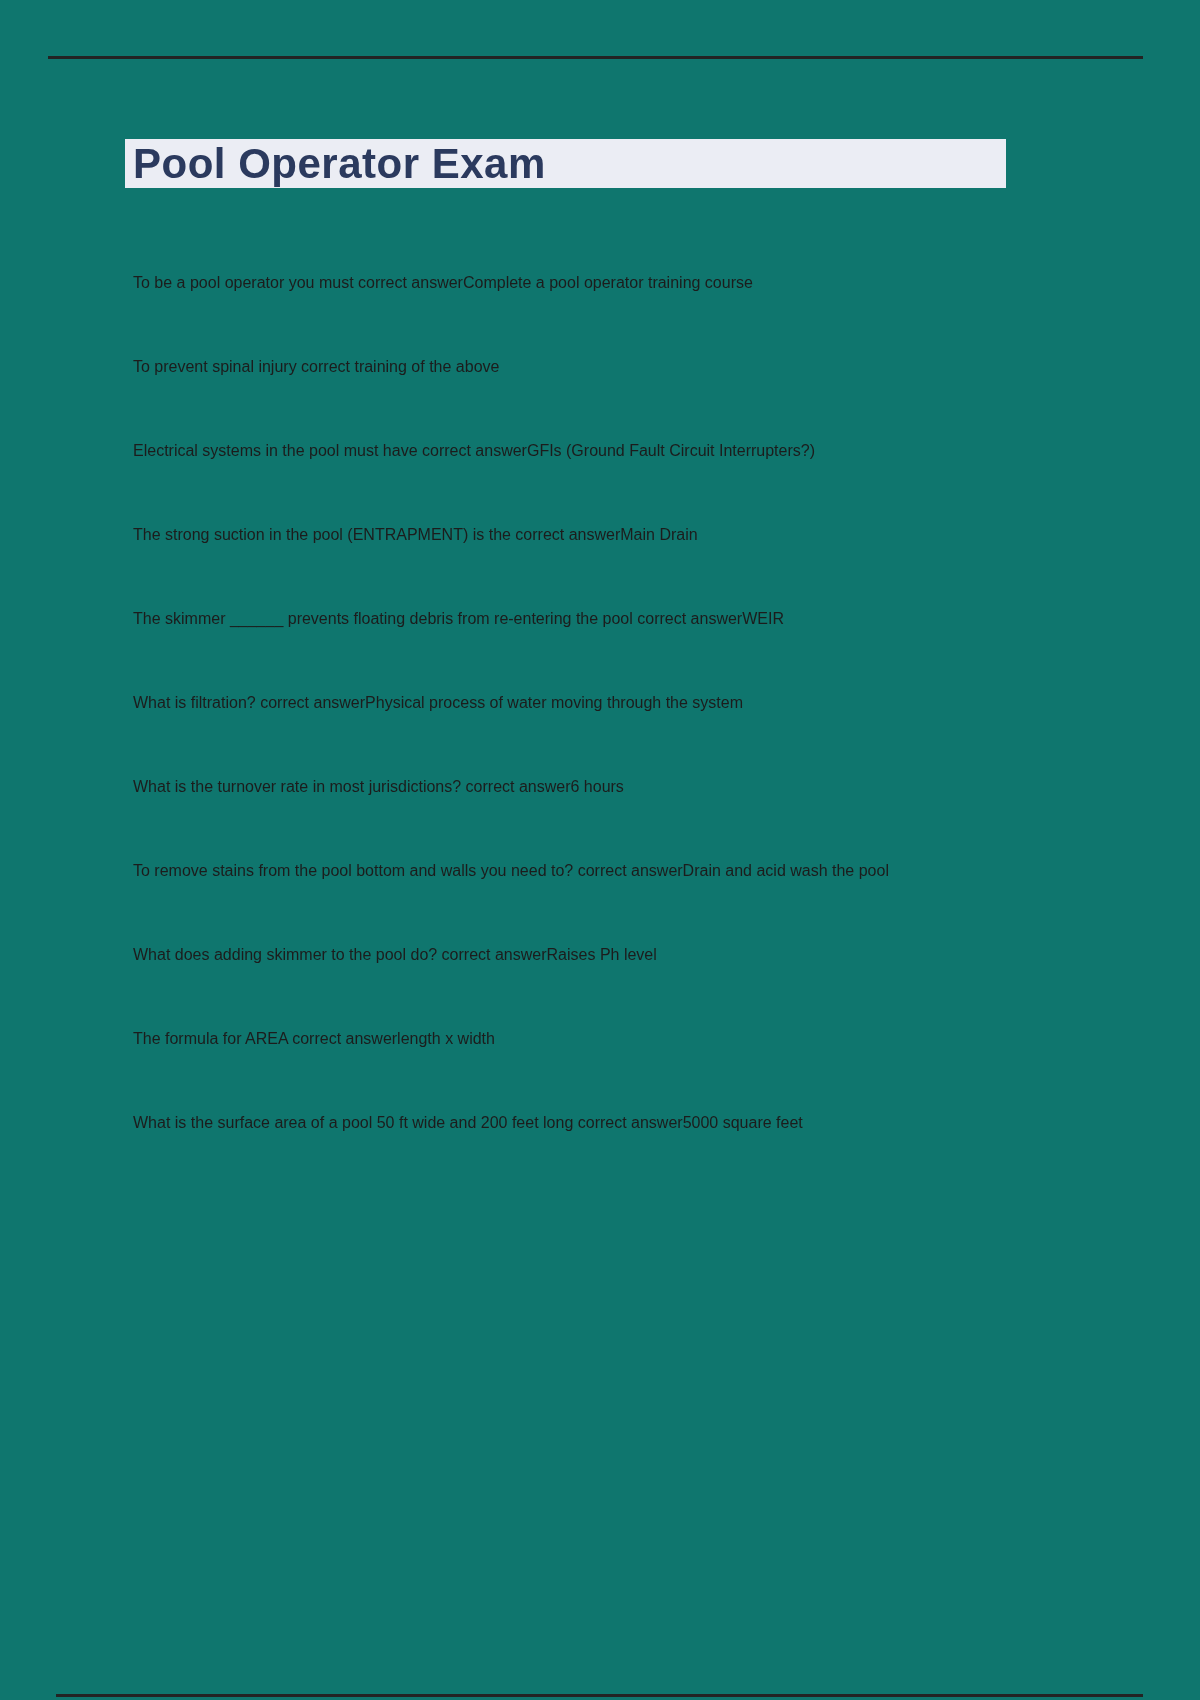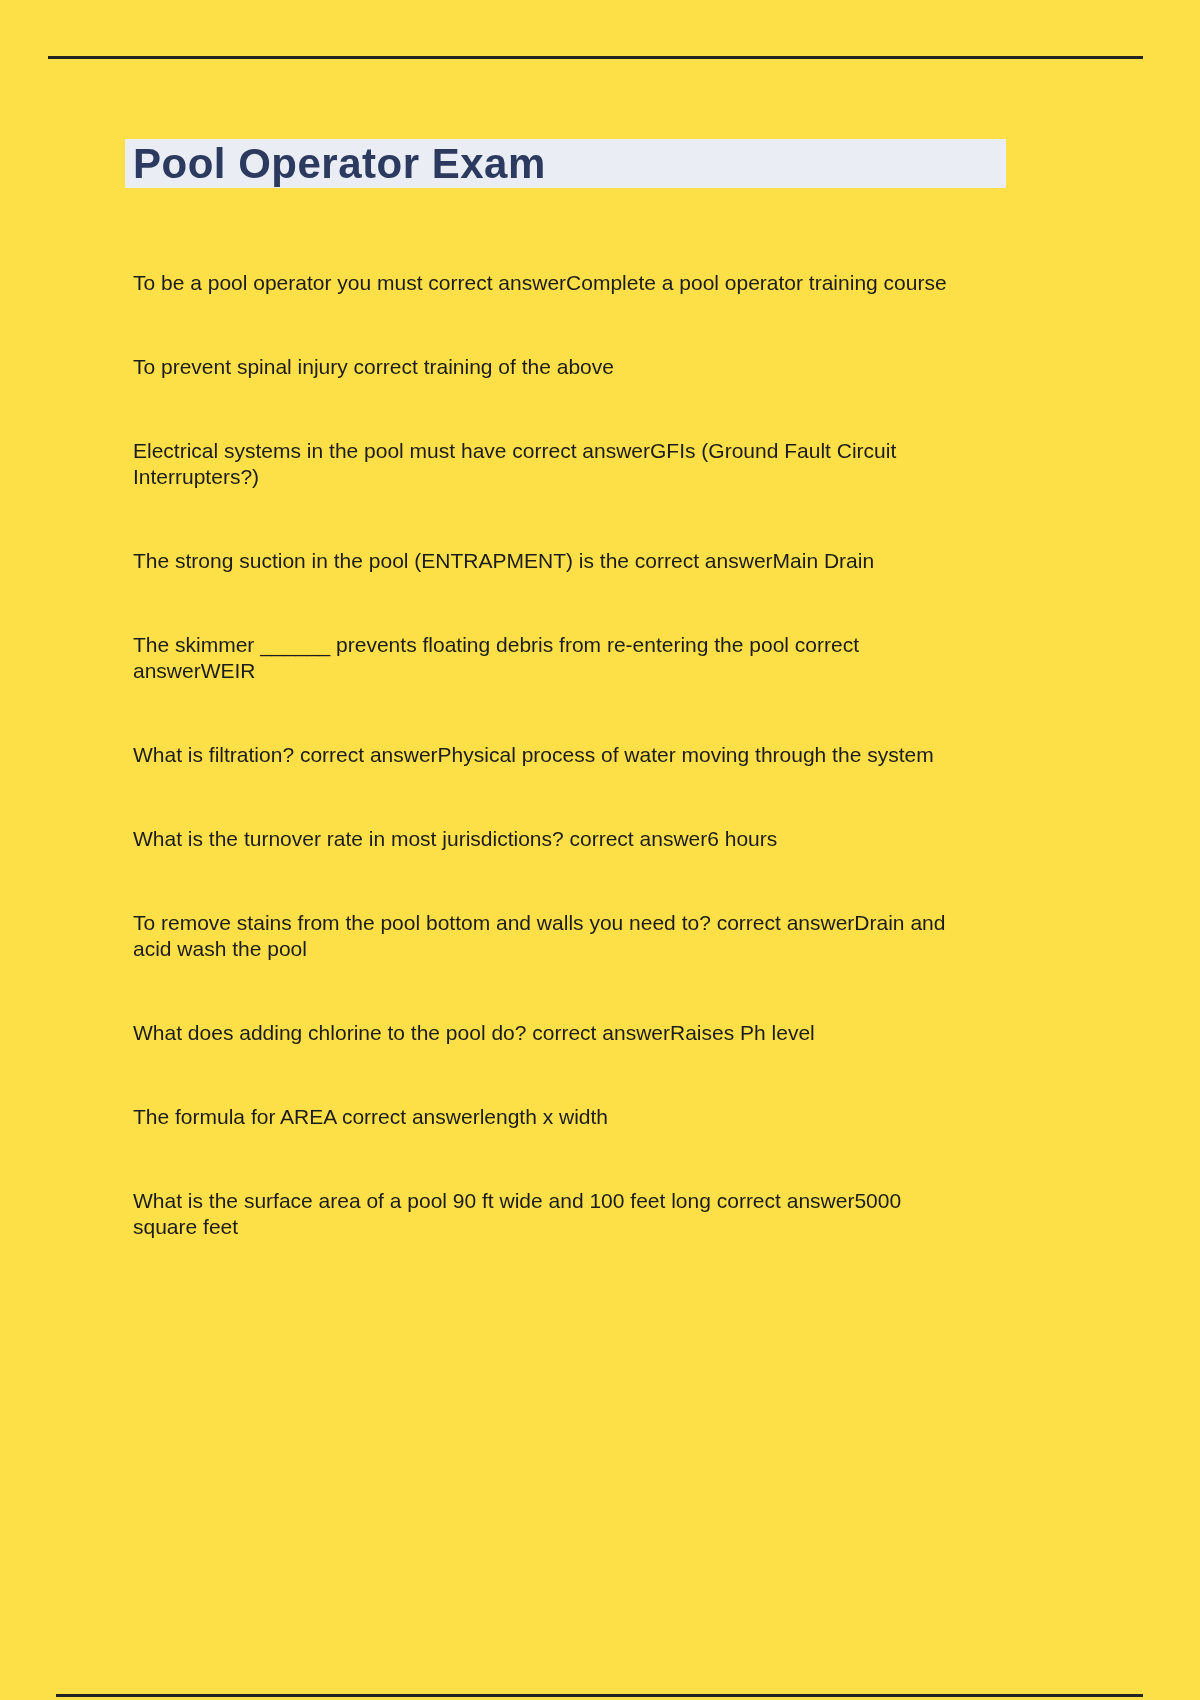--- a/index.html
+++ b/index.html
@@ -5,21 +5,21 @@
   html, body {
     margin: 0;
     padding: 0;
     background: #ffffff;
     font-family: "Liberation Sans", "DejaVu Sans", sans-serif;
   }
   .page {
     position: relative;
     width: 1200px;
     height: 1700px;
-    background: #fde047;
+    background: #0f766e;
     overflow: hidden;
   }
   .rule {
     position: absolute;
     height: 3px;
     background: #232323;
   }
   .rule.top {
     left: 48px;
     top: 56px;
@@ -49,21 +49,21 @@
     white-space: nowrap;
   }
   .question-list {
     position: absolute;
     left: 133px;
     top: 270px;
     width: 832px;
   }
   .question-list p {
     margin: 0 0 58px 0;
-    font-size: 21px;
+    font-size: 16px;
     line-height: 26px;
     color: #1c1c1c;
   }
 </style>
 </head>
 <body>
 
 <div class="page">
 
   <div class="rule top"></div>
@@ -74,20 +74,20 @@
 
   <div class="question-list">
     <p>To be a pool operator you must correct answerComplete a pool operator training course</p>
     <p>To prevent spinal injury correct training of the above</p>
     <p>Electrical systems in the pool must have correct answerGFIs (Ground Fault Circuit Interrupters?)</p>
     <p>The strong suction in the pool (ENTRAPMENT) is the correct answerMain Drain</p>
     <p>The skimmer ______ prevents floating debris from re-entering the pool correct answerWEIR</p>
     <p>What is filtration? correct answerPhysical process of water moving through the system</p>
     <p>What is the turnover rate in most jurisdictions? correct answer6 hours</p>
     <p>To remove stains from the pool bottom and walls you need to? correct answerDrain and acid wash the pool</p>
-    <p>What does adding chlorine to the pool do? correct answerRaises Ph level</p>
+    <p>What does adding skimmer to the pool do? correct answerRaises Ph level</p>
     <p>The formula for AREA correct answerlength x width</p>
-    <p>What is the surface area of a pool 90 ft wide and 100 feet long correct answer5000 square feet</p>
+    <p>What is the surface area of a pool 50 ft wide and 200 feet long correct answer5000 square feet</p>
   </div>
 
   <div class="rule bottom"></div>
 
 </div>
 
 </body></html>

